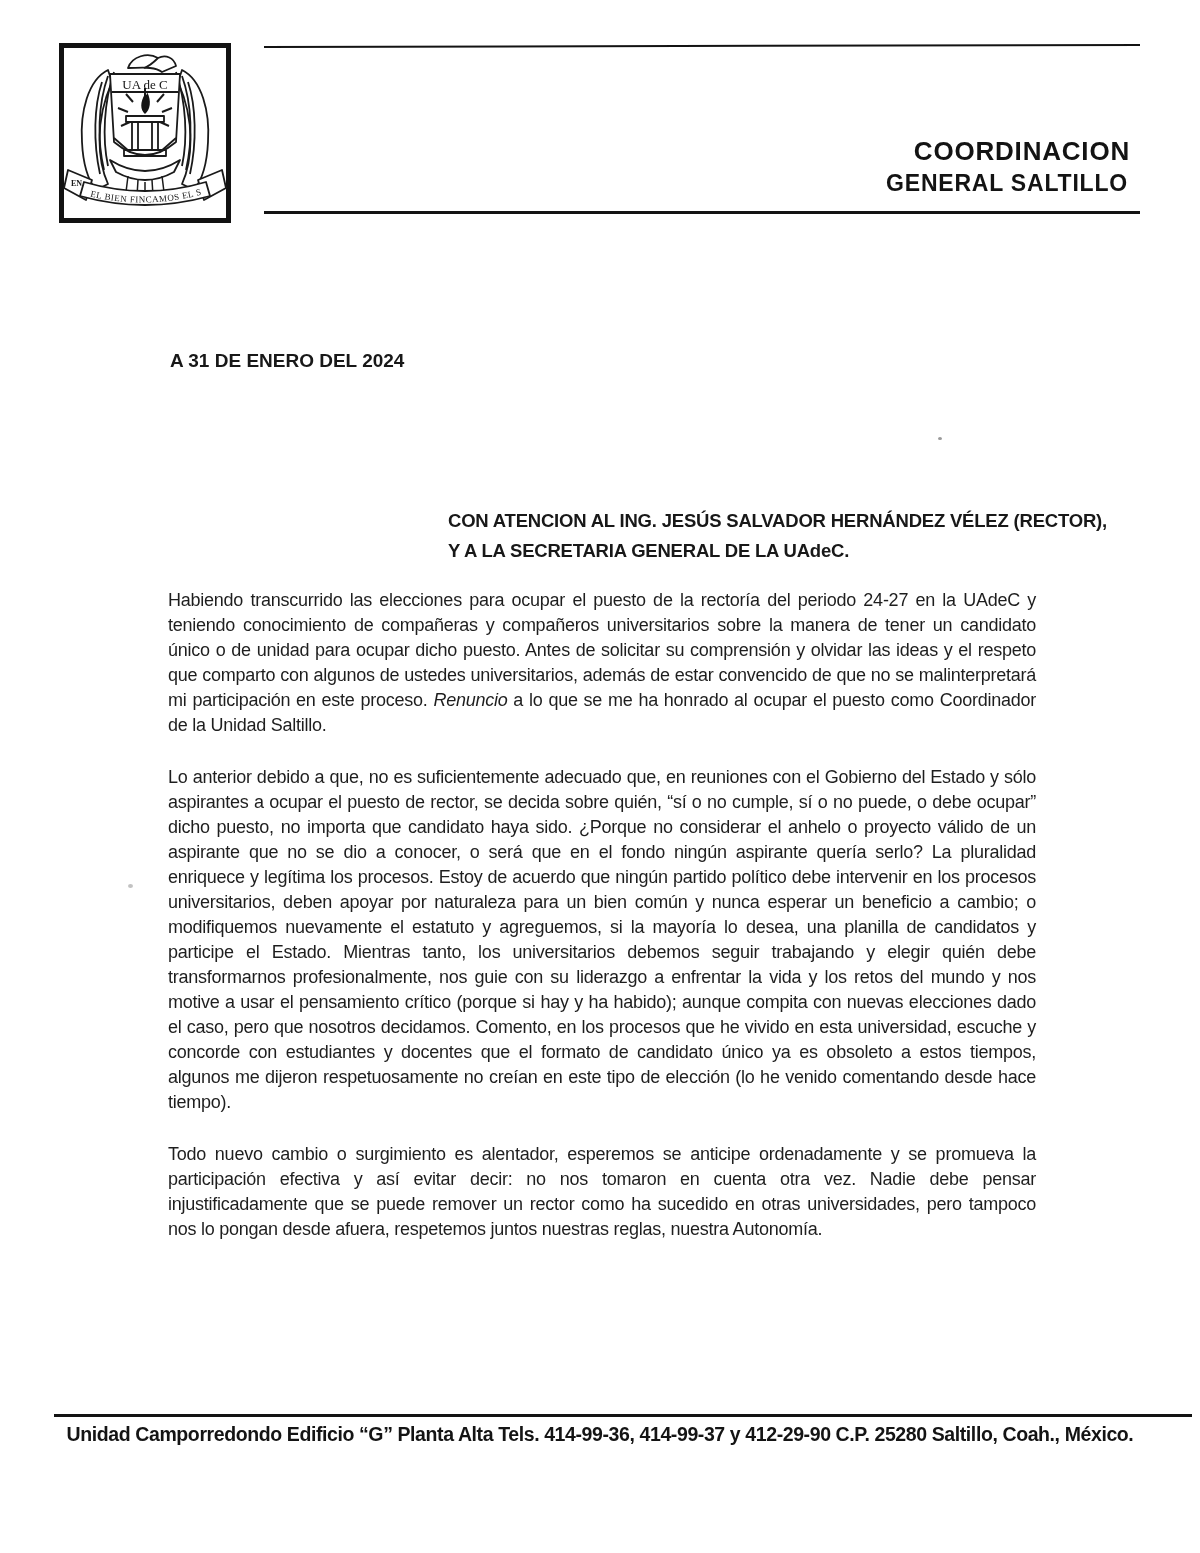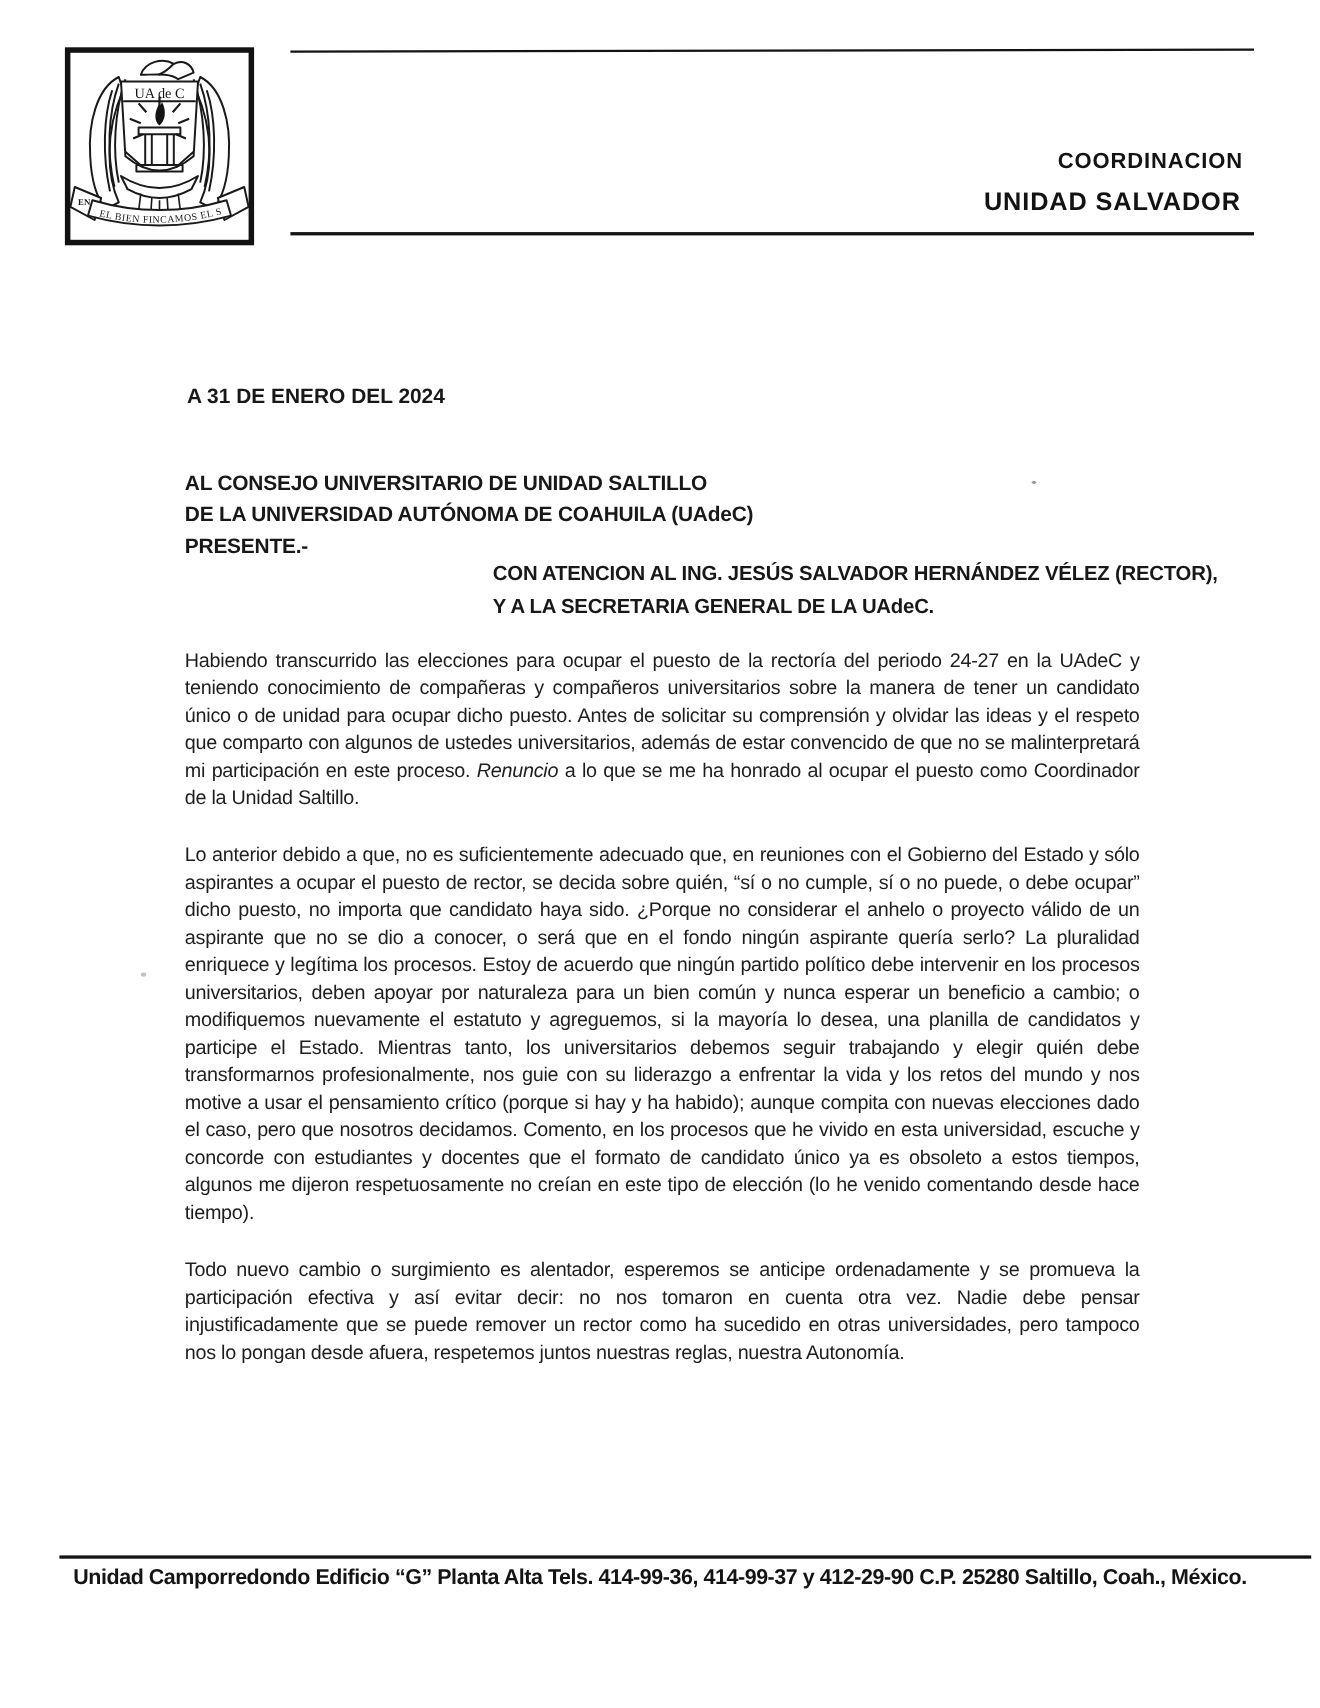--- a/index.html
+++ b/index.html
@@ -19,21 +19,21 @@
   .rule{position:absolute;background:#131313;}
   .rule-top{left:264px;top:45px;width:876px;height:2px;transform:rotate(-0.12deg);}
   .rule-bottom{left:264px;top:211px;width:876px;height:3px;}
   .university-name{
     position:absolute;left:262px;top:50px;width:885px;
     font-size:35px;font-weight:bold;letter-spacing:3.2px;
     color:#101010;white-space:nowrap;
   }
   .department{
     position:absolute;top:136px;right:70px;
-    font-size:20px;font-weight:bold;letter-spacing:0.8px;color:#131313;
+    font-size:26px;font-weight:bold;letter-spacing:0.8px;color:#131313;
   }
   .unit{
     position:absolute;top:170px;right:72px;
     font-size:23px;font-weight:bold;letter-spacing:0.8px;color:#131313;
   }
   
   .date-line{
     position:absolute;left:170px;top:350px;width:860px;
     font-size:19px;font-weight:bold;color:#181818;
   }
@@ -110,30 +110,25 @@
       <text x="13" y="144" font-size="8" font-weight="bold" fill="#1a1a1a" font-family="Liberation Serif, serif">EN</text>
       <text font-size="9" fill="#1a1a1a" font-family="Liberation Serif, serif" letter-spacing="0.5">
         <textPath href="#motto-path" startOffset="2">EL BIEN FINCAMOS EL SABER</textPath>
       </text>
       <text x="87" y="47" text-anchor="middle" font-size="13" fill="#161616" font-family="Liberation Serif, serif">UA de C</text>
     </svg>
   </div>
 
   <div class="rule rule-top"></div>
   <div class="department">COORDINACION</div>
-  <div class="unit">UNIDAD SALVADOR</div>
+  <div class="unit">GENERAL SALTILLO</div>
   <div class="rule rule-bottom"></div>
 
   <div class="date-line">A 31 DE ENERO DEL 2024</div>
 
-  <div class="recipient">
-    <div>AL CONSEJO UNIVERSITARIO DE UNIDAD SALTILLO</div>
-    <div>DE LA UNIVERSIDAD AUTÓNOMA DE COAHUILA (UAdeC)</div>
-    <div>PRESENTE.-</div>
-  </div>
 
   <div class="attention">
     <div>CON ATENCION AL ING. JESÚS SALVADOR HERNÁNDEZ VÉLEZ (RECTOR),</div>
     <div>Y A LA SECRETARIA GENERAL DE LA UAdeC.</div>
   </div>
 
   <div class="body-text">
     <p><span>Habiendo transcurrido las elecciones para ocupar el puesto de la rectoría del periodo 24-27 en la UAdeC y teniendo conocimiento de compañeras y compañeros universitarios sobre la manera de tener un candidato único o de unidad para ocupar dicho puesto. Antes de solicitar su comprensión y olvidar las ideas y el respeto que comparto con algunos de ustedes universitarios, además de estar convencido de que no se malinterpretará mi participación en este proceso. </span><em>Renuncio</em><span> a lo que se me ha honrado al ocupar el puesto como Coordinador de la Unidad Saltillo.</span></p>
     <p>Lo anterior debido a que, no es suficientemente adecuado que, en reuniones con el Gobierno del Estado y sólo aspirantes a ocupar el puesto de rector, se decida sobre quién, “sí o no cumple, sí o no puede, o debe ocupar” dicho puesto, no importa que candidato haya sido. ¿Porque no considerar el anhelo o proyecto válido de un aspirante que no se dio a conocer, o será que en el fondo ningún aspirante quería serlo? La pluralidad enriquece y legítima los procesos. Estoy de acuerdo que ningún partido político debe intervenir en los procesos universitarios, deben apoyar por naturaleza para un bien común y nunca esperar un beneficio a cambio; o modifiquemos nuevamente el estatuto y agreguemos, si la mayoría lo desea, una planilla de candidatos y participe el Estado. Mientras tanto, los universitarios debemos seguir trabajando y elegir quién debe transformarnos profesionalmente, nos guie con su liderazgo a enfrentar la vida y los retos del mundo y nos motive a usar el pensamiento crítico (porque si hay y ha habido); aunque compita con nuevas elecciones dado el caso, pero que nosotros decidamos. Comento, en los procesos que he vivido en esta universidad, escuche y concorde con estudiantes y docentes que el formato de candidato único ya es obsoleto a estos tiempos, algunos me dijeron respetuosamente no creían en este tipo de elección (lo he venido comentando desde hace tiempo).</p>
     <p>Todo nuevo cambio o surgimiento es alentador, esperemos se anticipe ordenadamente y se promueva la participación efectiva y así evitar decir: no nos tomaron en cuenta otra vez. Nadie debe pensar injustificadamente que se puede remover un rector como ha sucedido en otras universidades, pero tampoco nos lo pongan desde afuera, respetemos juntos nuestras reglas, nuestra Autonomía.</p>

